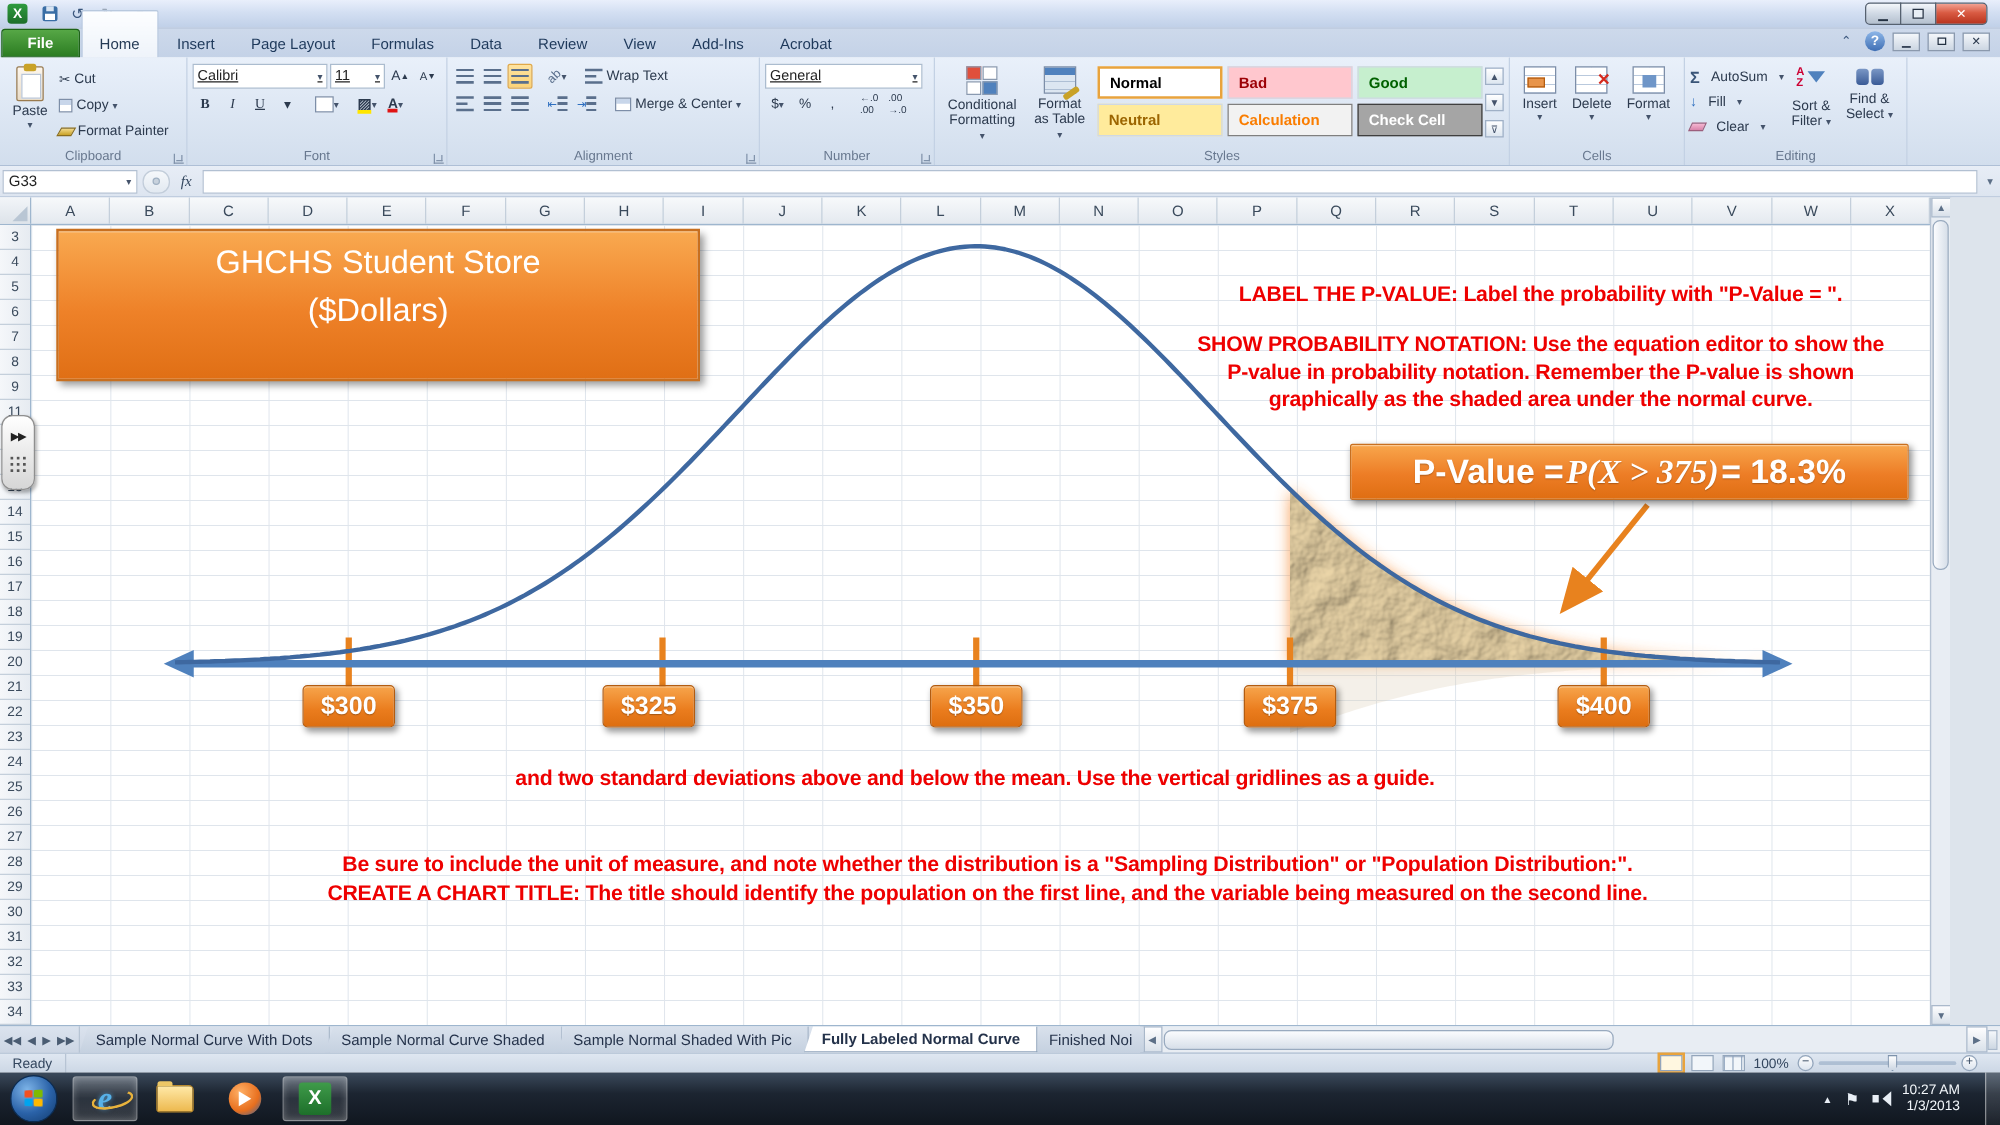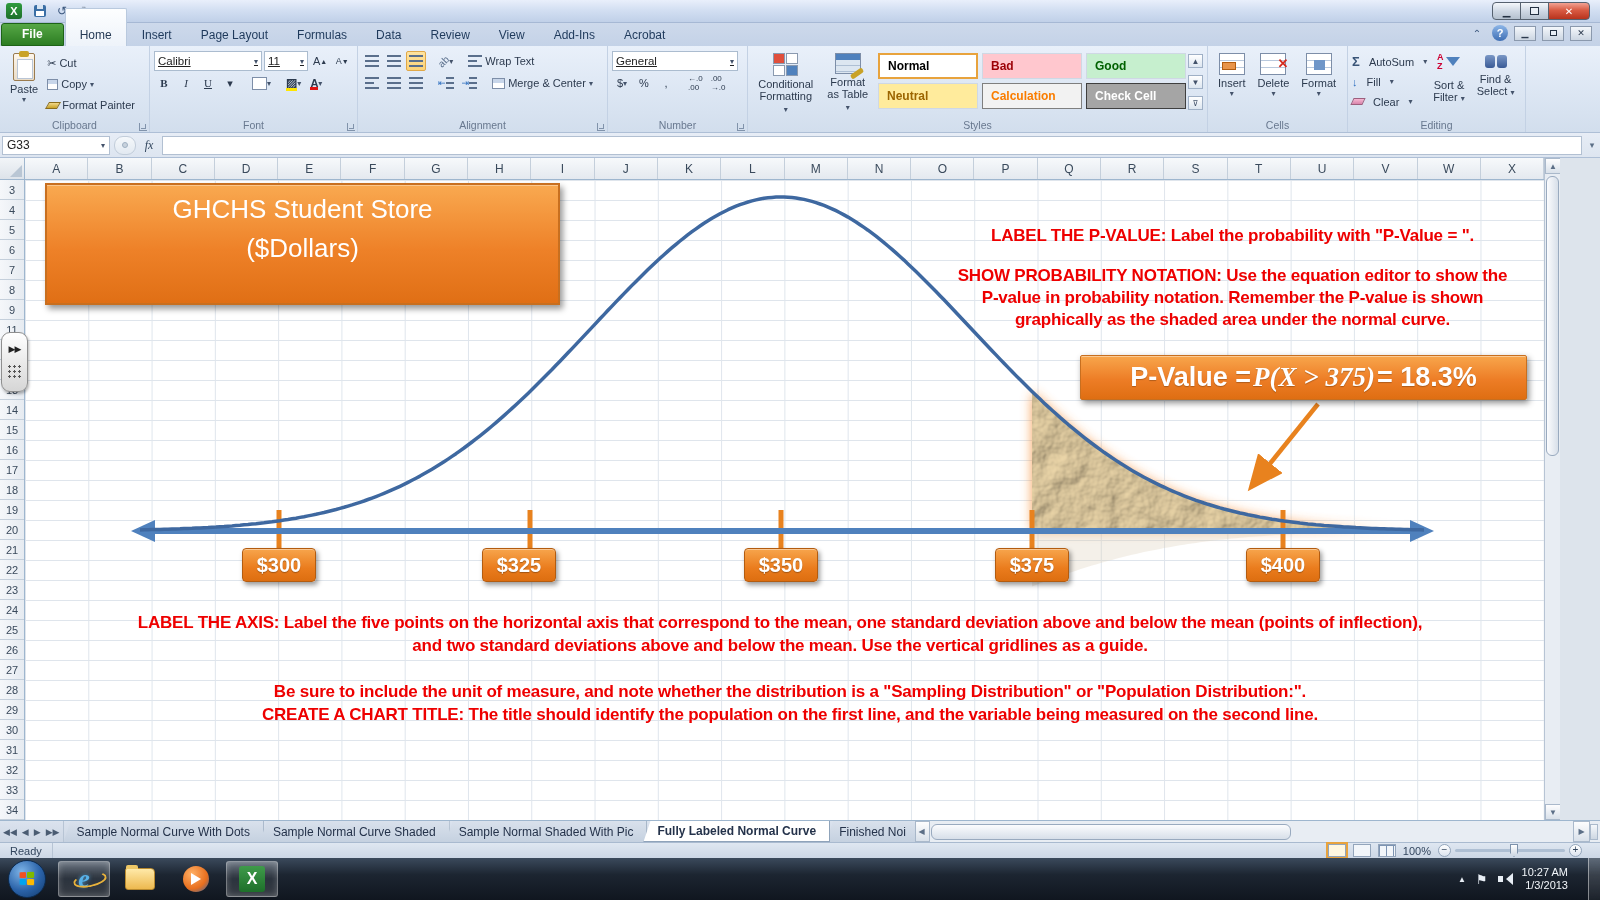--- a/index.html
+++ b/index.html
@@ -589,21 +589,20 @@
       <span> = 18.3%</span>
     </div>
     <div>
         <div class="axis-label" style="left: 242px;">$300</div>
         <div class="axis-label" style="left: 482px;">$325</div>
         <div class="axis-label" style="left: 744px;">$350</div>
         <div class="axis-label" style="left: 995px;">$375</div>
         <div class="axis-label" style="left: 1246px;">$400</div>
       </div>
     <div class="note note-axis">
-        <div class="note-line">LABEL THE AXIS: Label the five points on the horizontal axis that correspond to the mean, one standard deviation above and below the mean (points of inflection),</div>
         <div class="note-line">and two standard deviations above and below the mean.  Use the vertical gridlines as a guide.</div>
       </div>
     <div class="note note-charttitle">
         <div class="note-line">Be sure to include the unit of measure, and note whether the distribution is a "Sampling Distribution" or "Population Distribution:".</div>
         <div class="note-line">CREATE A CHART TITLE: The title should identify the population on the first line, and the variable being measured on the second line.</div>
       </div>
   </div>
 
   <div class="artifact-pill">
     <span class="pill-chevrons">▶▶</span>

